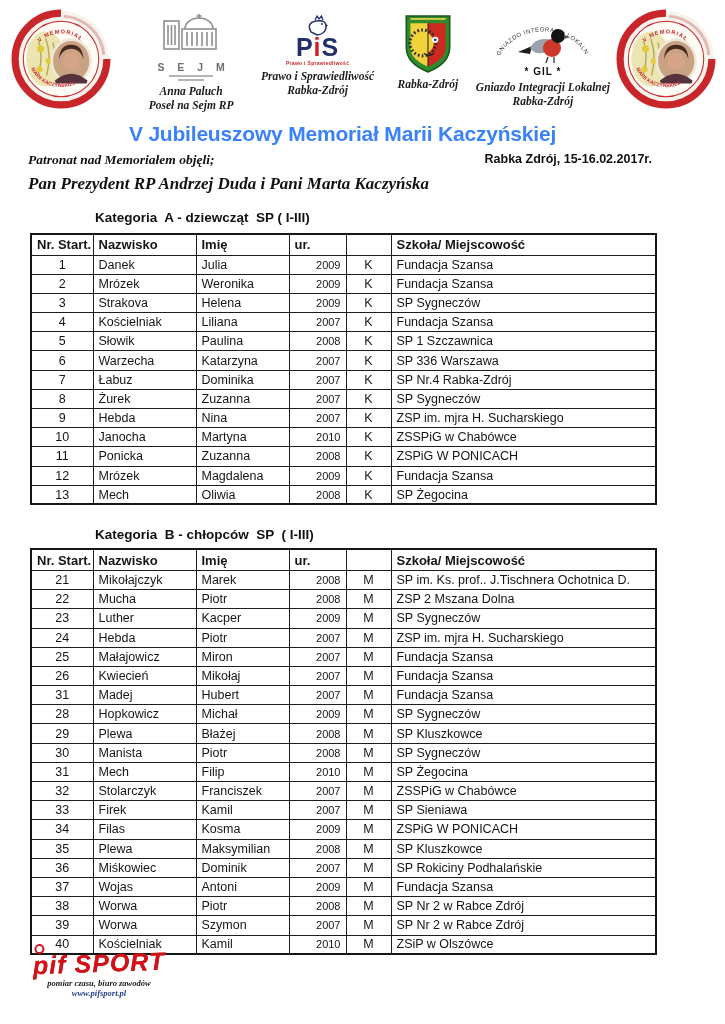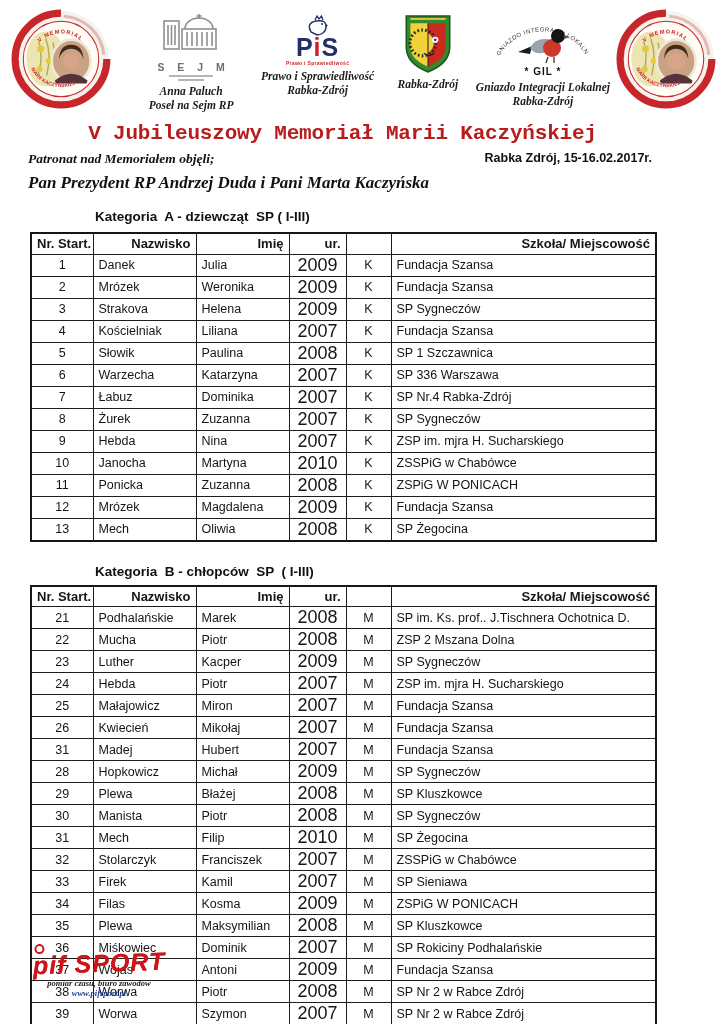--- a/index.html
+++ b/index.html
@@ -24,22 +24,22 @@
   .sejm-word { font-size:10.5px; font-weight:bold; letter-spacing:5px; color:#6e6e6e; margin-top:9px; padding-left:5px; }
   .sejm-bars { display:flex; flex-direction:column; align-items:center; gap:2px; margin-top:2px; }
   .sejm-bars i { display:block; height:2px; background:#b5b5b5; }
   .sejm-bars i:nth-child(1){ width:44px; } .sejm-bars i:nth-child(2){ width:26px; }
   .pis-word { font-size:25px; font-weight:bold; color:#232f6b; line-height:.9; letter-spacing:1px; }
   .pis-word .red { color:#cf1f24; }
   .pis-band { font-size:5px; font-weight:bold; color:#cf1f24; margin-top:1px; letter-spacing:.3px; }
   .gil-label { font-size:10px; font-weight:bold; color:#111; margin-top:-6px; letter-spacing:1px; }
   
   .title {
-    text-align:center; font-size:21px; font-weight:bold; color:#b91c1c;
-    margin:10px 60px 0 20px; letter-spacing:-.2px;font-family:Liberation Mono, monospace;
+    text-align:center; font-size:21px; font-weight:bold; color:#3b82f6;
+    margin:10px 60px 0 20px; letter-spacing:-.2px;
   }
   .patron-row { display:flex; justify-content:space-between; margin:6px 28px 0 28px; }
   .patronat {
     font-family:"Liberation Serif", serif; font-style:italic; font-weight:bold; font-size:13.5px;
   }
   .dateplace { font-size:12.5px; font-weight:bold; margin-right:45px; }
   .patrons {
     font-family:"Liberation Serif", serif; font-style:italic; font-weight:bold;
     font-size:17px; margin:6px 28px 0 28px;
   }
@@ -47,24 +47,24 @@
     font-size:13.5px; font-weight:bold; margin-left:95px; white-space:pre-wrap;
   }
   .heading-a { margin-top:16px; margin-bottom:8px; }
   .heading-b { margin-top:22px; margin-bottom:6px; }
   
   table {
     border-collapse:collapse; table-layout:fixed; width:625px; margin-left:30px;
     border:2.5px solid #161616; font-size:12.5px; color:#151515;
   }
   th, td { border:1.6px solid #1d1d1d; padding:0 5px; overflow:hidden; white-space:nowrap; }
-  th { font-size:13px; font-weight:bold; height:21px; text-align:right; }
+  th { font-size:13px; font-weight:bold; height:21px; text-align:left; }
   td { height:19.2px; }
   td.col0, td.col3, td.col4 { text-align:center; }
-  td.col3 { font-size:18px; }
+  td.col3 { font-size:11px;text-align:right; }
   td.col1, td.col2, td.col5 { text-align:left; }
   
   .pif { position:absolute; left:14px; top:951px; width:170px; text-align:center; }
   .pif-brand {
     font-weight:bold; font-style:italic; font-size:25px; color:#cf1318;
     letter-spacing:1px; transform:rotate(-2deg); display:inline-block; line-height:1;
     text-shadow:0 0 .6px #cf1318;
   }
   .pif-brand .dot { position:relative; }
   .pif-brand .dot::after {
@@ -371,21 +371,21 @@
           <th class="col1">Nazwisko</th>
           <th class="col2">Imię</th>
           <th class="col3">ur.</th>
           <th class="col4"></th>
           <th class="col5">Szkoła/ Miejscowość</th>
         </tr>
       </thead>
       <tbody>
         <tr>
           <td class="col0">21</td>
-          <td class="col1">Podhalańskie</td>
+          <td class="col1">Mikołajczyk</td>
           <td class="col2">Marek</td>
           <td class="col3">2008</td>
           <td class="col4">M</td>
           <td class="col5">SP im. Ks. prof.. J.Tischnera Ochotnica D.</td>
         </tr>
         <tr>
           <td class="col0">22</td>
           <td class="col1">Mucha</td>
           <td class="col2">Piotr</td>
           <td class="col3">2008</td>

